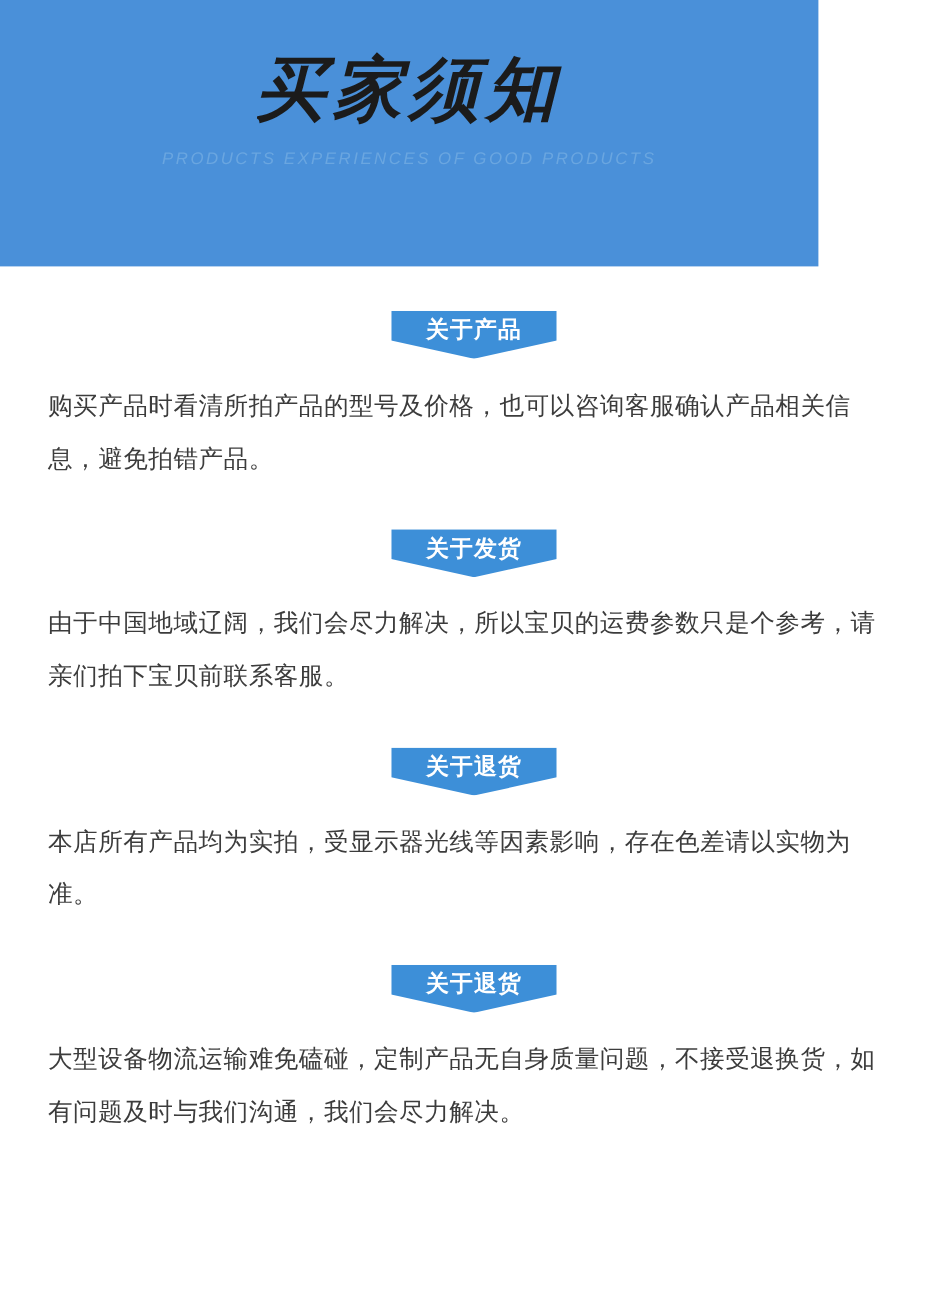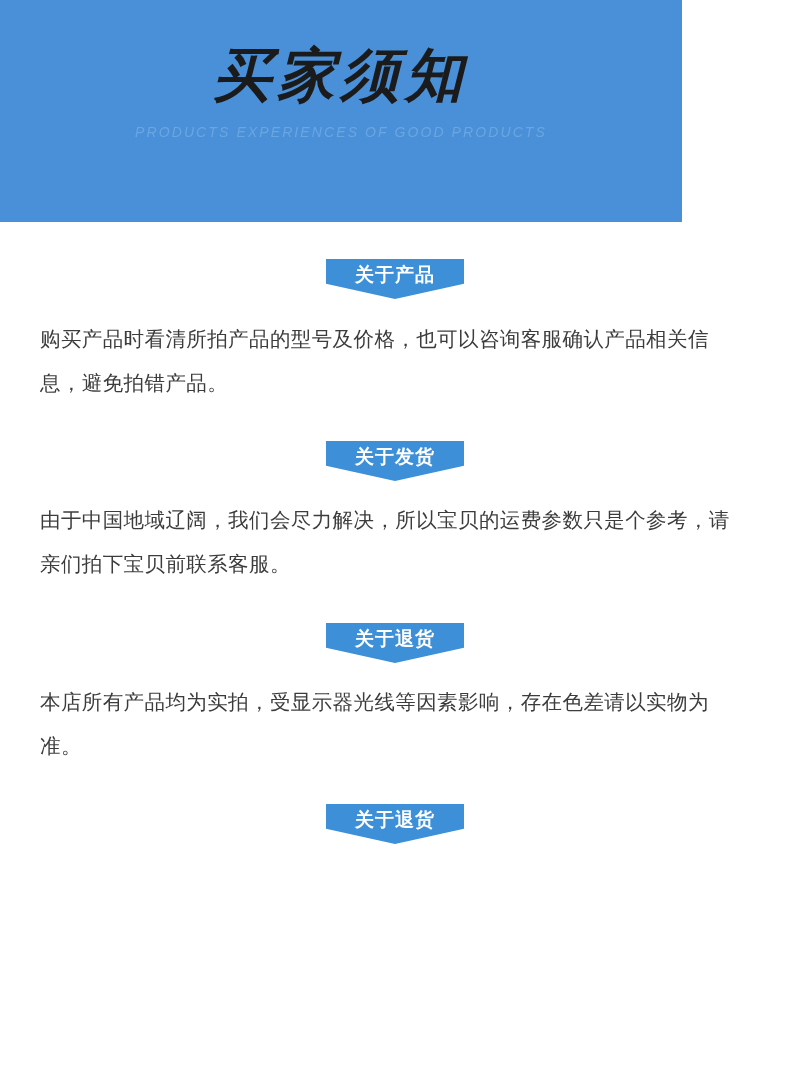--- a/index.html
+++ b/index.html
@@ -133,16 +133,17 @@
       <div class="tag-wrap">
         <div class="tag">关于退货</div>
       </div>
       <div class="para">本店所有产品均为实拍，受显示器光线等因素影响，存在色差请以实物为准。</div>
     </div>
 
     <div class="section s4">
       <div class="tag-wrap">
         <div class="tag">关于退货</div>
       </div>
+      <div class="para">大型设备物流运输难免磕碰，定制产品无自身质量问题，不接受退换货，如有问题及时与我们沟通，我们会尽力解决。</div>
     </div>
 
   </div>
 </div>
 
 </body></html>

